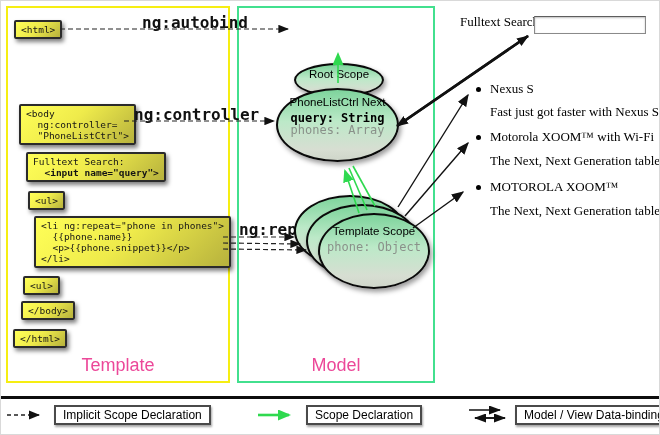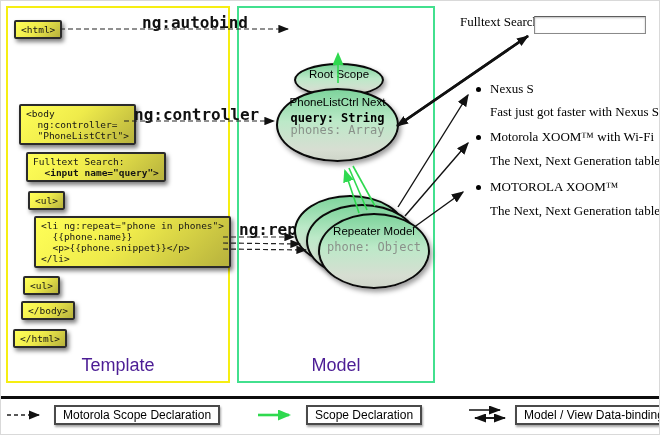--- a/index.html
+++ b/index.html
@@ -5,21 +5,21 @@
   html,body{margin:0;padding:0;background:#fff;}
   #stage{position:relative;width:660px;height:435px;background:#fff;overflow:hidden;
          box-sizing:border-box;border:1px solid #d9d9d9;
          font-family:"Liberation Sans",sans-serif;}
   
   .panel{position:absolute;top:5px;height:373px;border-style:solid;border-width:2px;background:#fff;}
   #panel-template{left:5px;width:220px;border-color:#F6EE12;}
   #panel-model{left:236px;width:194px;border-color:#42E08E;}
   #panel-view{left:443px;width:208px;border-color:#5847E0;}
   .panel-label{position:absolute;bottom:5px;left:0;width:100%;text-align:center;
-               font-size:18px;color:#4c1d95;}
+               font-size:18px;color:#ec4899;}
   
   .ybox{position:absolute;display:inline-block;
         background:linear-gradient(135deg,#ffff58 0%,#efeb4b 45%,#b7b23d 100%);
         border:2px solid #2b2b2b;border-radius:2px;padding:2px 5px;
         box-shadow:2px 3px 4px rgba(0,0,0,.5);
         font-family:"DejaVu Sans Mono",monospace;font-size:9.5px;line-height:11px;color:#151515;}
   .code-line{white-space:pre;}
   .code-line.b{font-weight:bold;}
   #box-html{left:13px;top:19px;}
   #box-body{left:18px;top:103px;}
@@ -126,40 +126,40 @@
   <div class="scope" id="pl-scope">
     <div class="scope-title">PhoneListCtrl Next</div>
     <div class="props">
       <div class="prop bold">query: String</div>
       <div class="prop muted">phones: Array</div>
     </div>
   </div>
   <div class="scope" id="rep-back"></div>
   <div class="scope" id="rep-mid"></div>
   <div class="scope" id="rep-front">
-    <div class="scope-title">Repeater Model</div>
+    <div class="scope-title">Template Scope</div>
     <div class="props">
       <div class="prop muted">phone: Object</div>
     </div>
   </div>
 
   <div class="serif" id="v-search-label">Fulltext Search:</div>
   <input id="v-input" type="text" value="" style="">
   <div class="bullet" id="v-b1"></div>
   <div class="bullet" id="v-b2"></div>
   <div class="bullet" id="v-b3"></div>
   <div class="serif" id="v-t1">Nexus S</div>
   <div class="serif" id="v-d1">Fast just got faster with Nexus S.</div>
   <div class="serif" id="v-t2">Motorola XOOM™  with Wi-Fi</div>
   <div class="serif" id="v-d2">The Next, Next Generation tablet.</div>
   <div class="serif" id="v-t3">MOTOROLA XOOM™</div>
   <div class="serif" id="v-d3">The Next, Next Generation tablet.</div>
 
   <div id="legend-sep"></div>
-  <div class="legend-box" id="lg1">Motorola Scope Declaration</div>
+  <div class="legend-box" id="lg1">Implicit Scope Declaration</div>
   <div class="legend-box" id="lg2">Scope Declaration</div>
   <div class="legend-box" id="lg3">Model / View Data-binding</div>
 
   <svg id="arrows" viewBox="0 0 660 435">
     <defs>
       <marker id="mB" markerWidth="9" markerHeight="7" refX="8" refY="3.5" orient="auto">
         <path d="M0,0 L9,3.5 L0,7 z" fill="#111"></path>
       </marker>
       <marker id="mBu" markerUnits="userSpaceOnUse" markerWidth="12" markerHeight="9" refX="11" refY="4.5" orient="auto">
         <path d="M0,0 L12,4.5 L0,9 z" fill="#111"></path>

